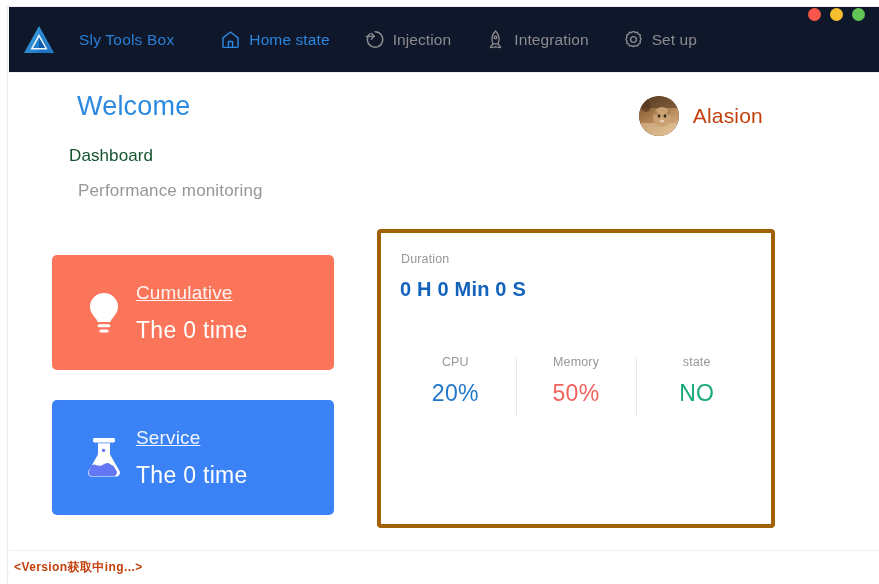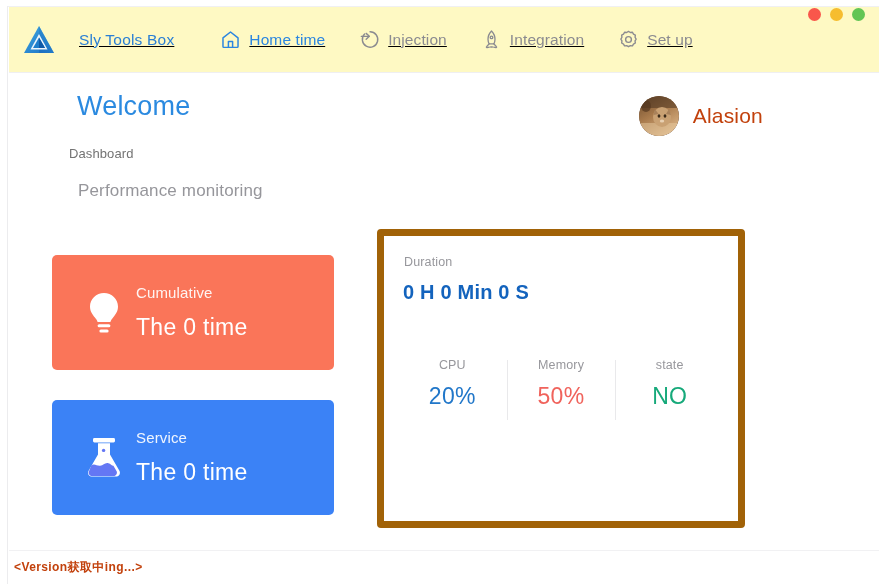--- a/index.html
+++ b/index.html
@@ -57,26 +57,25 @@
   .tl-min    { background: #f6bd2f; }
   .tl-max    { background: #62c554; }
 
   
   .topbar {
     position: absolute;
     left: 9px;
     right: 0;
     top: 7px;
     height: 66px;
-    background: #fef9c3;
+    background: #0f172a;
     display: flex;
     align-items: center;
     border-bottom: 1px solid #efeff1;
     box-sizing: border-box;
-    text-decoration: underline;
   }
 
   .brand {
     display: flex;
     align-items: center;
     margin-left: 13px;
   }
   .brand-logo {
     width: 34px;
     height: 32px;
@@ -134,22 +133,22 @@
     top: 18px;
     font-size: 27px;
     color: #2b8ae0;
     font-weight: 400;
     letter-spacing: 0.2px;
   }
   .dashboard-title {
     position: absolute;
     left: 60px;
     top: 73px;
-    font-size: 13px;
-    color: #737373;
+    font-size: 17px;
+    color: #14532d;
     letter-spacing: 0.1px;
   }
   .dashboard-sub {
     position: absolute;
     left: 69px;
     top: 108px;
     font-size: 17px;
     color: #96969b;
     letter-spacing: 0.15px;
   }
@@ -208,41 +207,42 @@
     justify-content: center;
     flex: 0 0 auto;
   }
   .card-icon svg { display: block; }
   .card-texts {
     margin-left: 6px;
     display: flex;
     flex-direction: column;
   }
   .card-label {
-    font-size: 15px;
+    font-size: 19px;
     color: #ffffff;
     opacity: 0.92;
     letter-spacing: 0.15px;
+    text-decoration: underline;
   }
   .card-value {
     margin-top: 13px;
     font-size: 23px;
     color: #ffffff;
     letter-spacing: 0.3px;
   }
 
   
   .perf-panel {
     position: absolute;
     left: 368px;
     top: 156px;
-    width: 368px;
+    width: 398px;
     height: 299px;
     background: #ffffff;
-    border: 7px solid #a16207;
+    border: 4px solid #a16207;
     border-radius: 4px;
     box-sizing: border-box;
   }
   .duration-label {
     position: absolute;
     left: 20px;
     top: 19px;
     font-size: 12.5px;
     color: #97979c;
     letter-spacing: 0.15px;
@@ -356,21 +356,21 @@
 
     <div class="nav">
 
       <div class="nav-item active">
         <span>
           <svg class="nav-icon" viewBox="0 0 24 24" fill="none" stroke="#2b86e0" stroke-width="1.7" stroke-linecap="round" stroke-linejoin="round">
             <path d="M3.4 10.2 L12 3.4 L20.6 10.2 V20 a1 1 0 0 1 -1 1 H4.4 a1 1 0 0 1 -1 -1 Z"></path>
             <path d="M9.6 20.6 V14.4 h4.8 v6.2"></path>
           </svg>
         </span>
-        <span class="nav-label">Home time</span>
+        <span class="nav-label">Home state</span>
       </div>
 
       <div class="nav-item">
         <span>
           <svg class="nav-icon" viewBox="0 0 24 24" fill="none" stroke="#8b8b90" stroke-width="1.6" stroke-linecap="round" stroke-linejoin="round">
             <path d="M12.6 3.2 a8.8 8.8 0 1 1 -6.2 2.6"></path>
             <path d="M2.6 8.4 H11.4"></path>
             <path d="M8.2 5 L11.8 8.4 L8.2 11.8"></path>
           </svg>
         </span>

